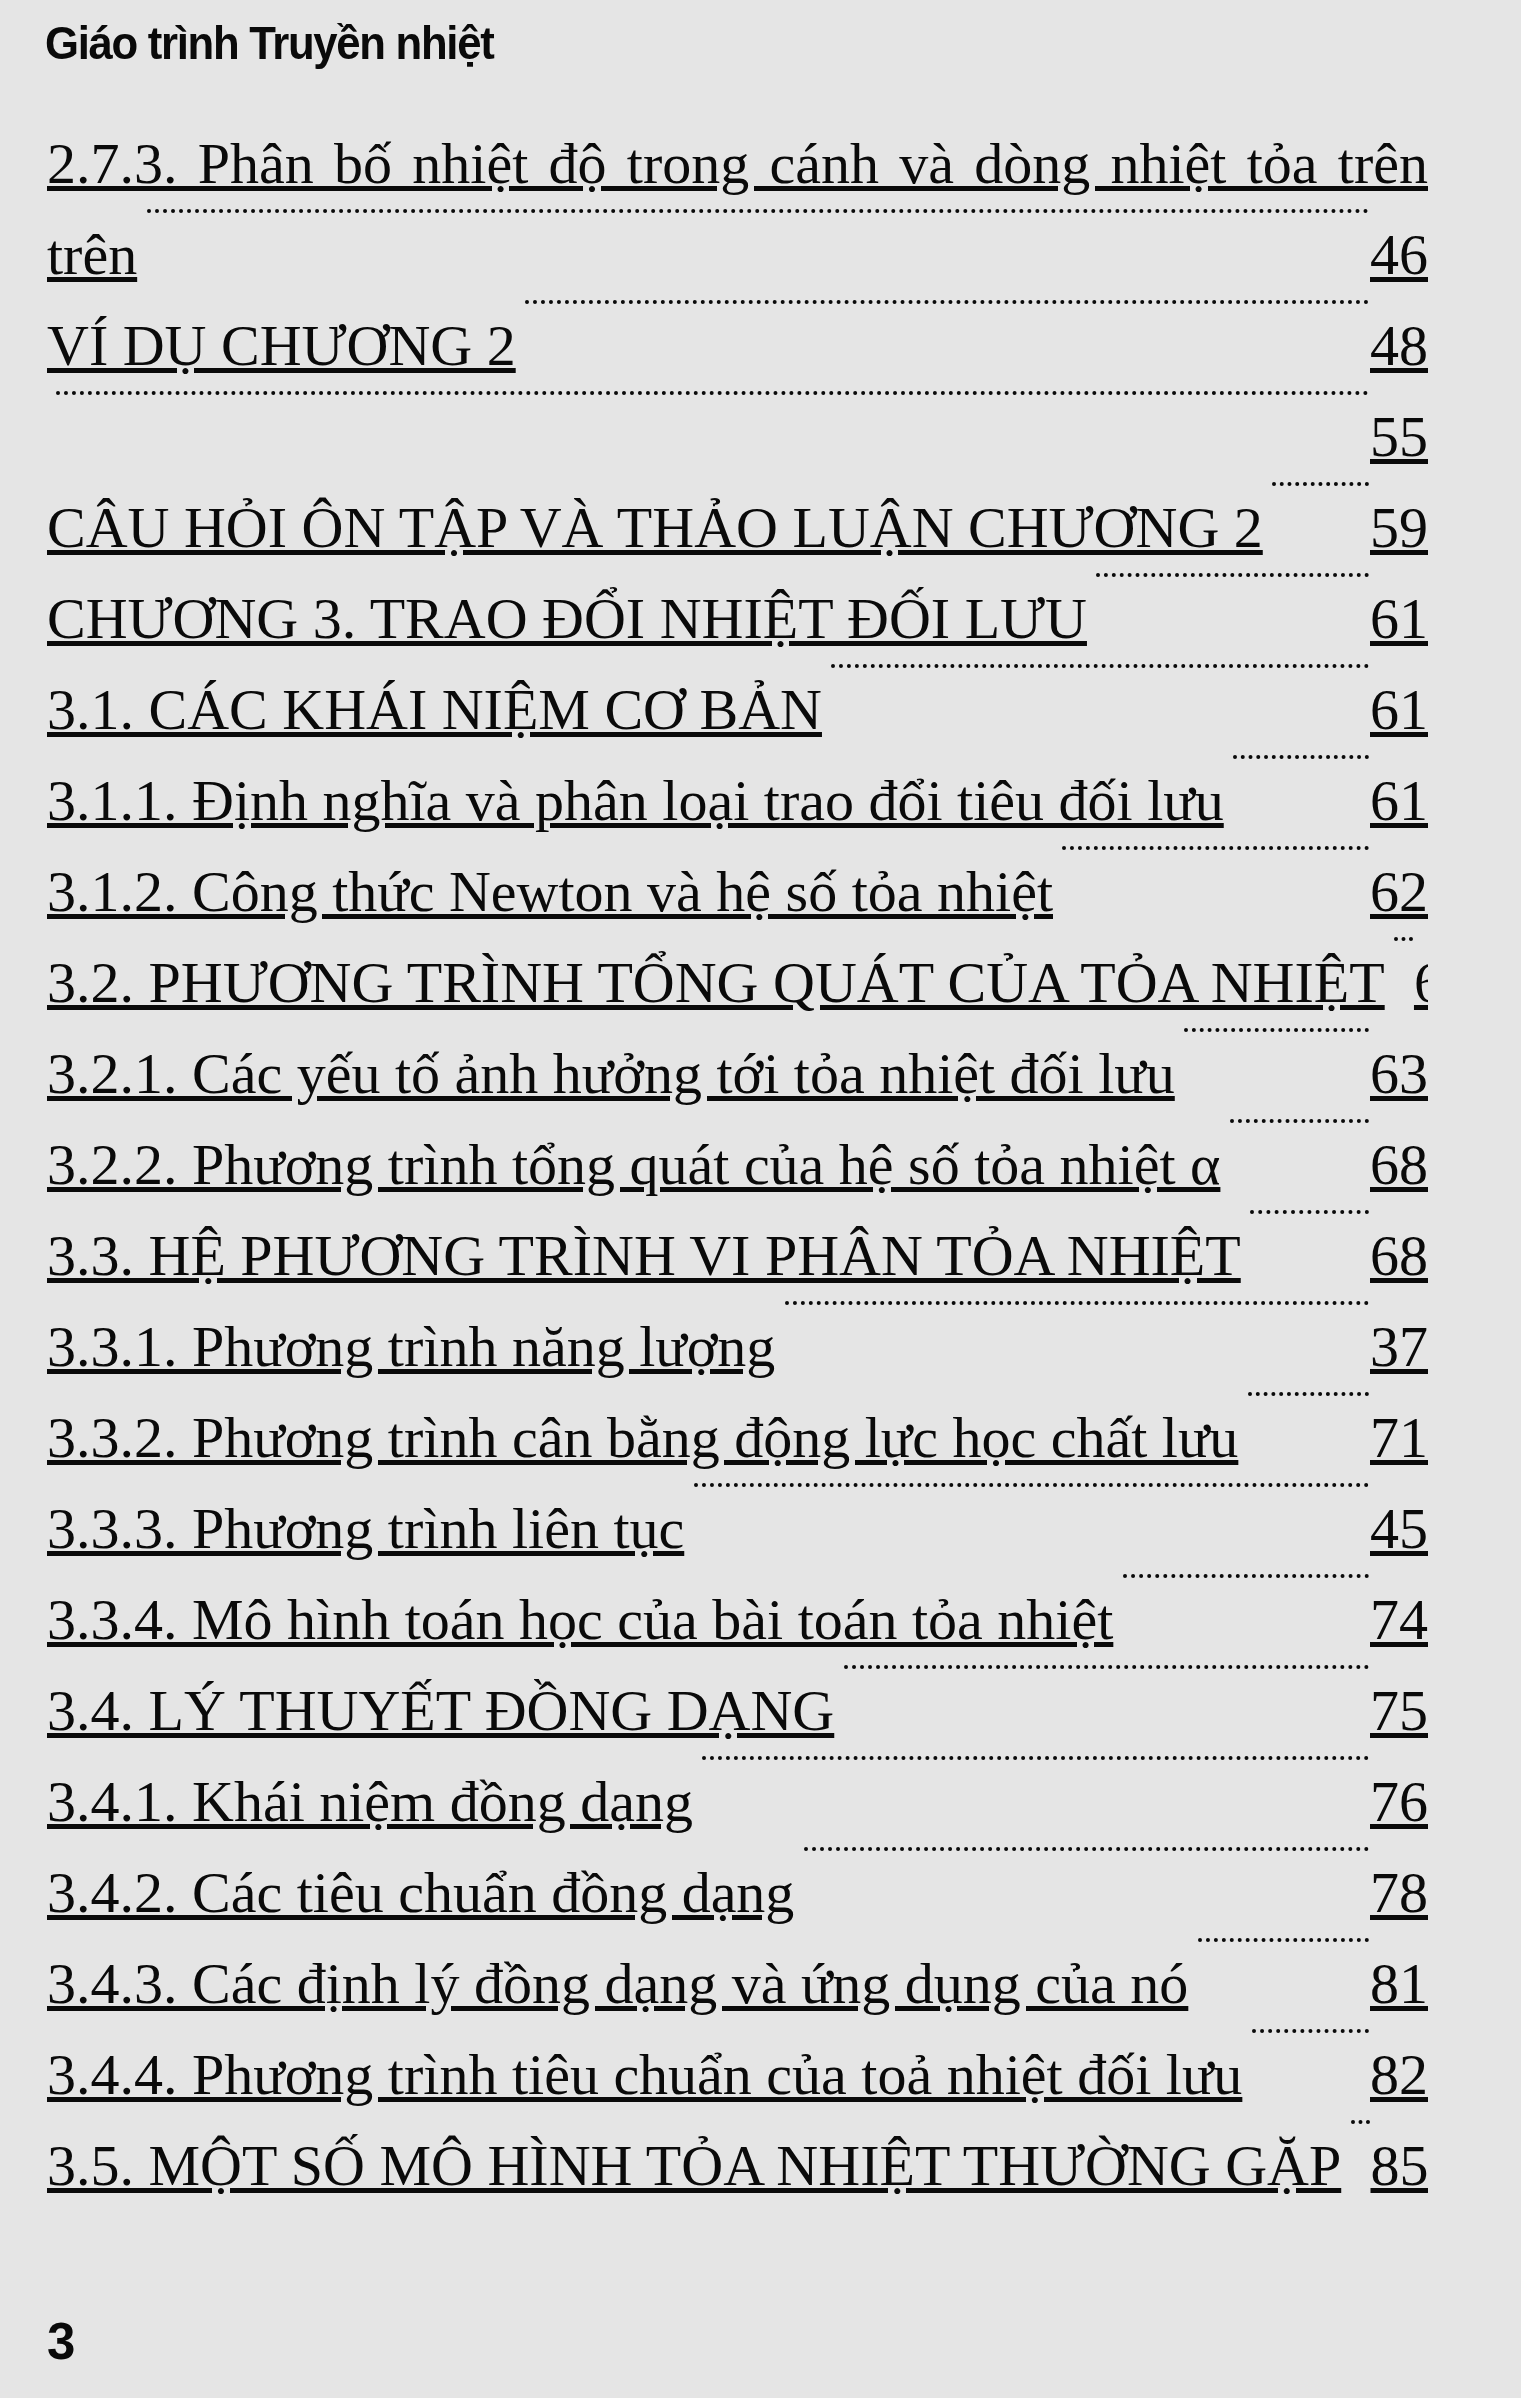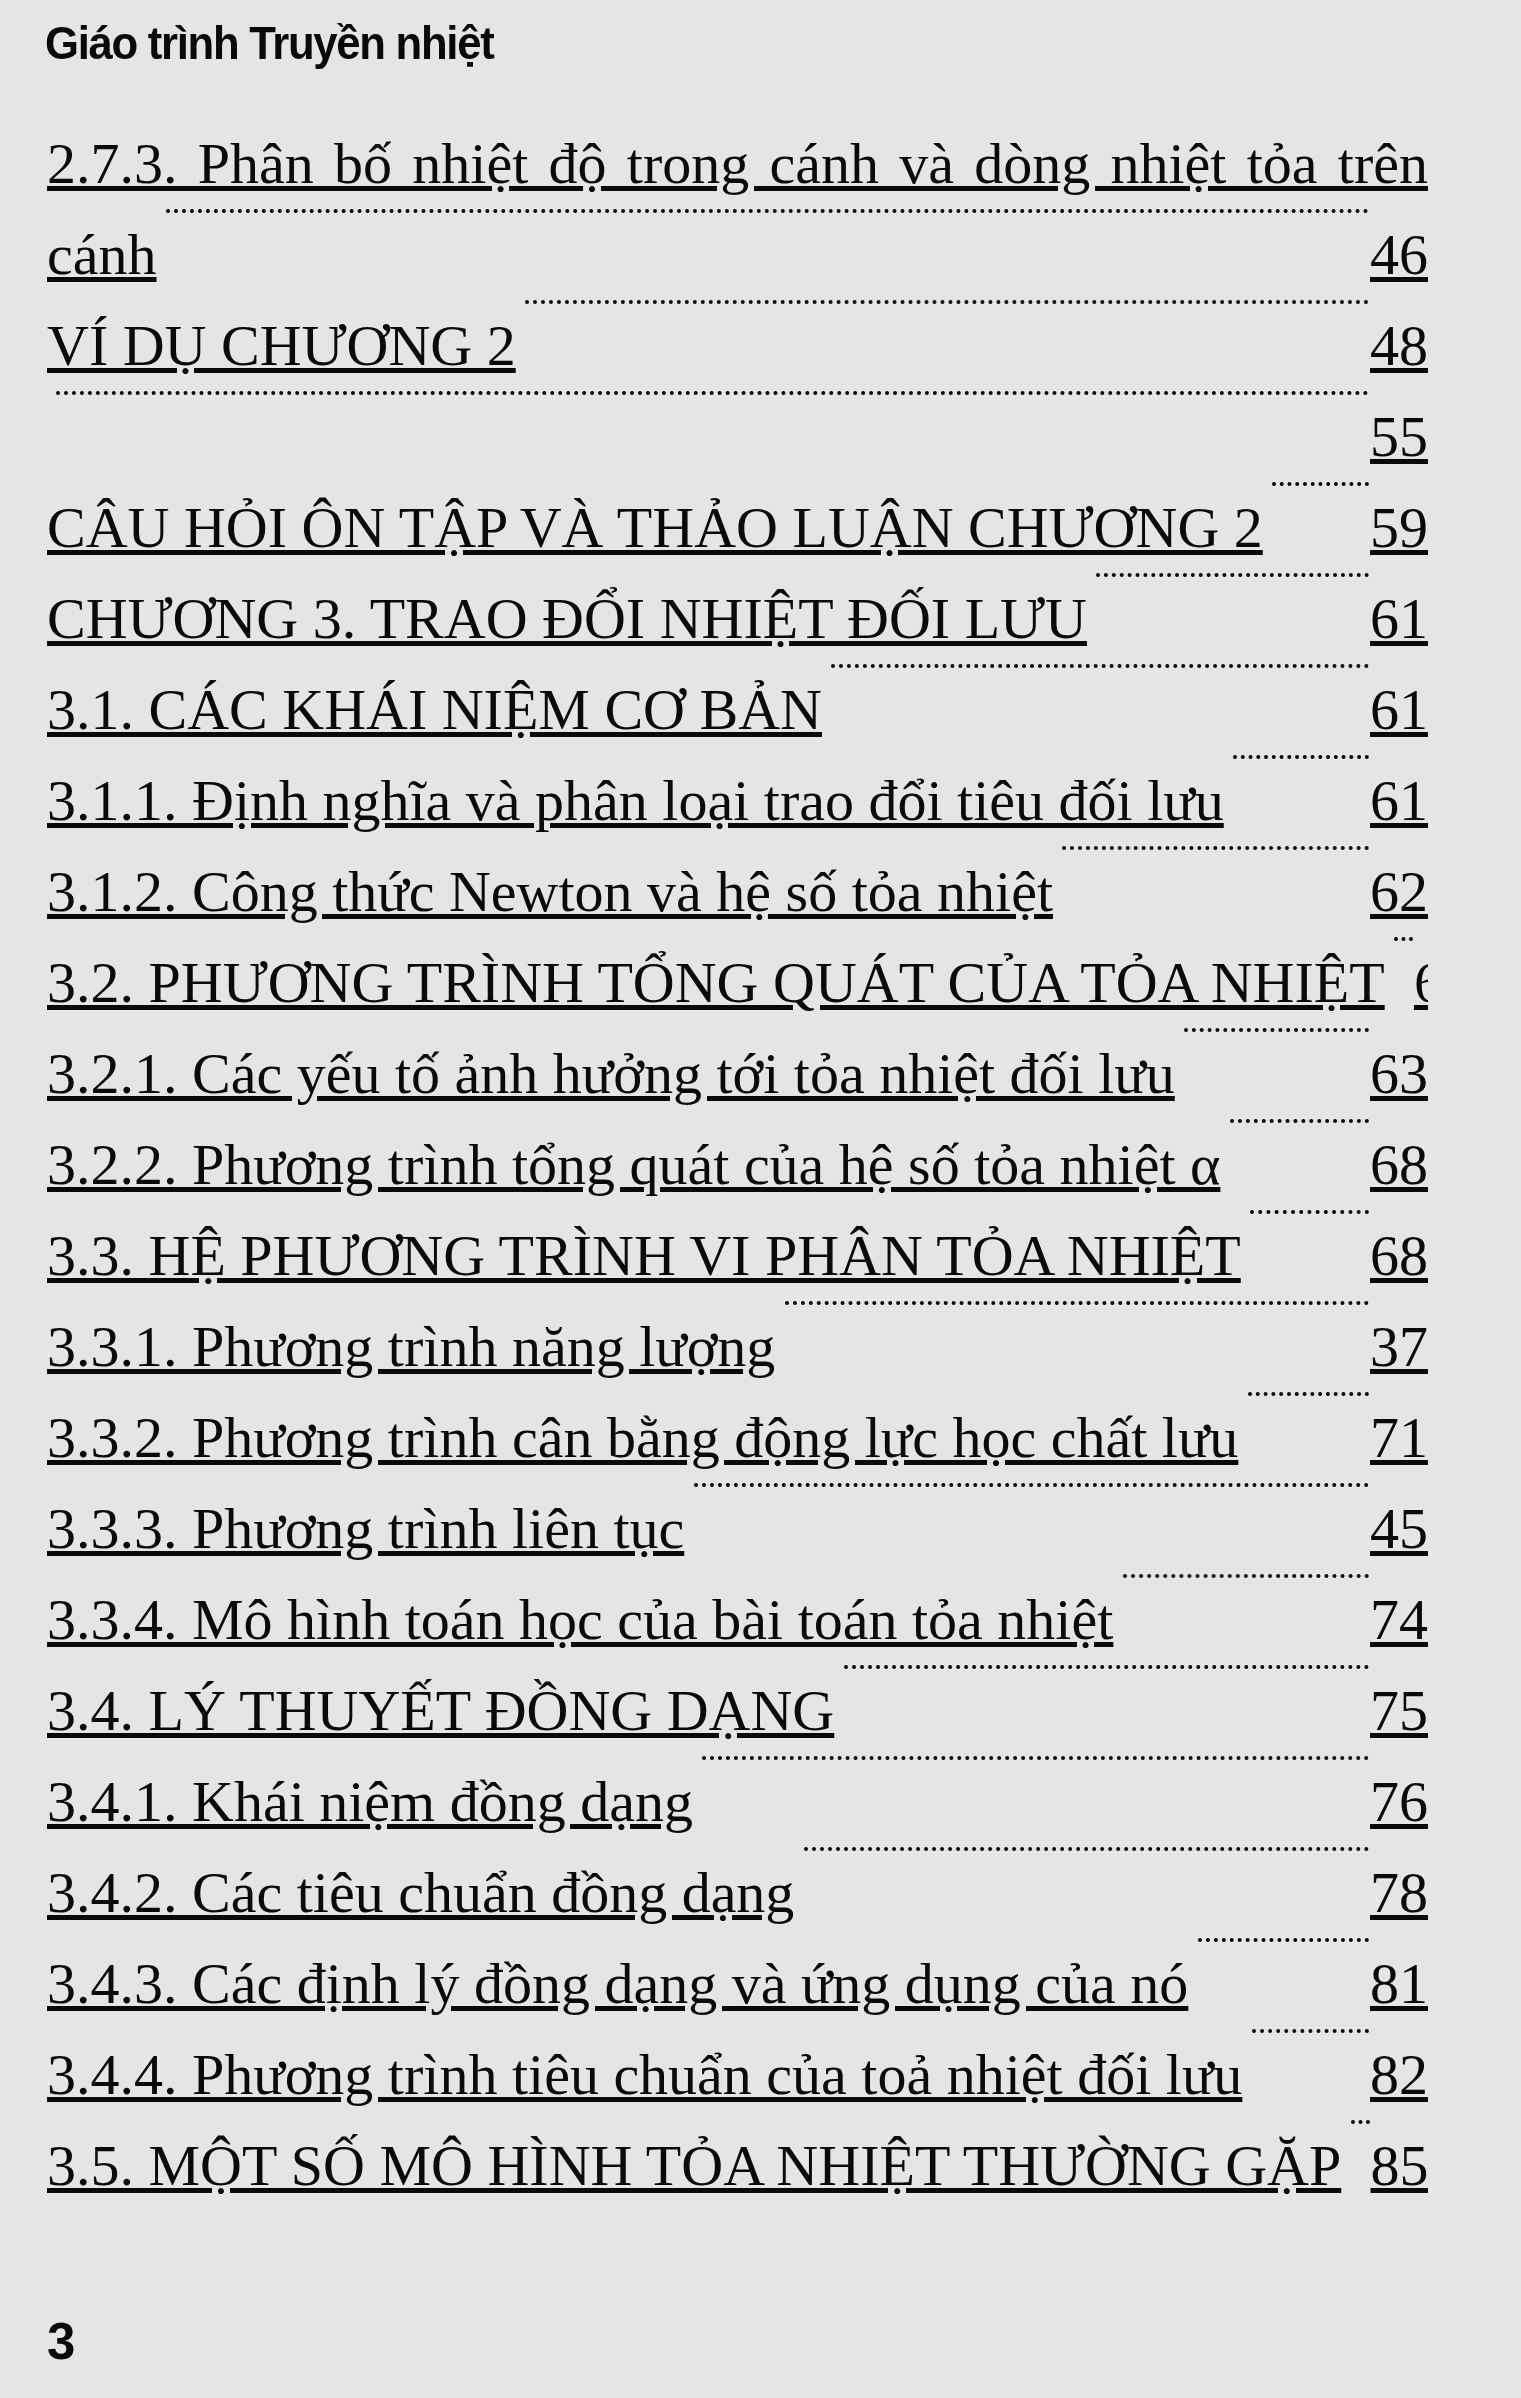--- a/index.html
+++ b/index.html
@@ -79,21 +79,21 @@
 <div class="page">
   <div class="header">Giáo trình Truyền nhiệt</div>
 
   <div class="toc">
   <div class="toc-line justified">
     <span class="toc-text">2.7.3. Phân bố nhiệt độ trong cánh và dòng nhiệt tỏa trên bề mặt</span>
 
   </div>
 
   <div class="toc-line">
-    <span class="toc-text">cánh</span>
+    <span class="toc-text">trên</span>
     <span class="leader"></span>
     <span class="page-num">46</span>
   </div>
 
   <div class="toc-line">
     <span class="toc-text">VÍ DỤ CHƯƠNG 2</span>
     <span class="leader"></span>
     <span class="page-num">48</span>
   </div>
 

